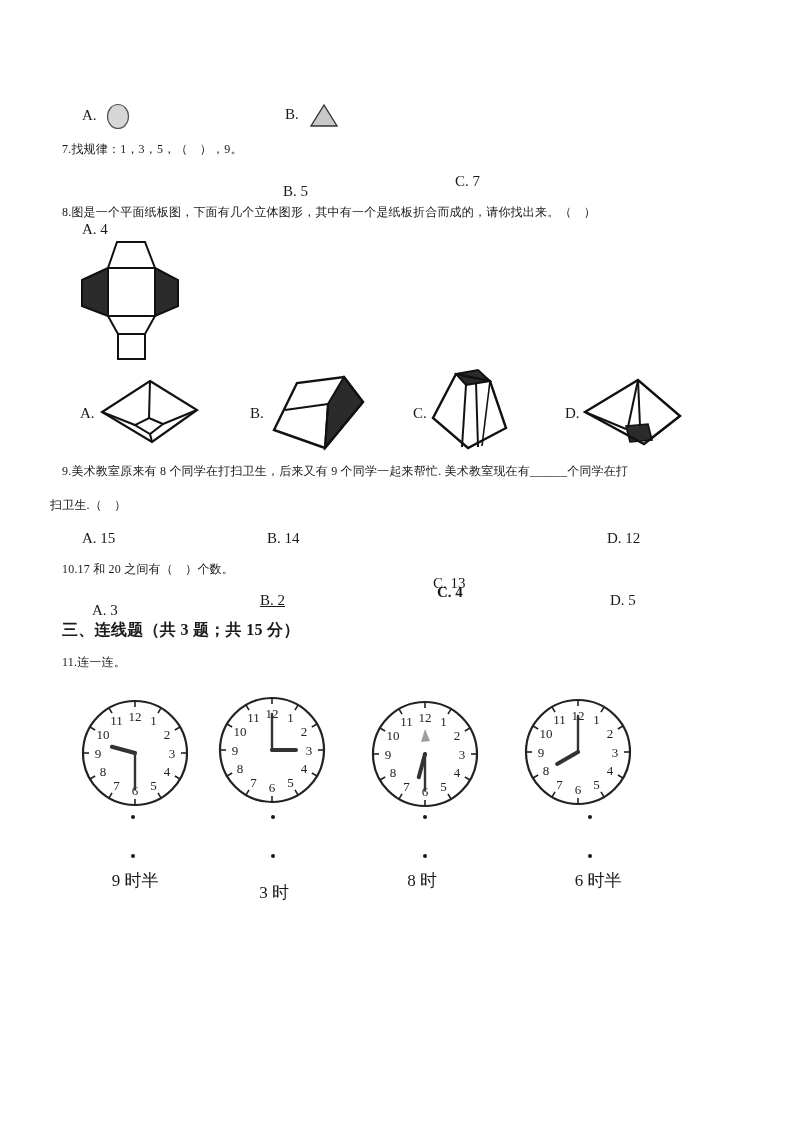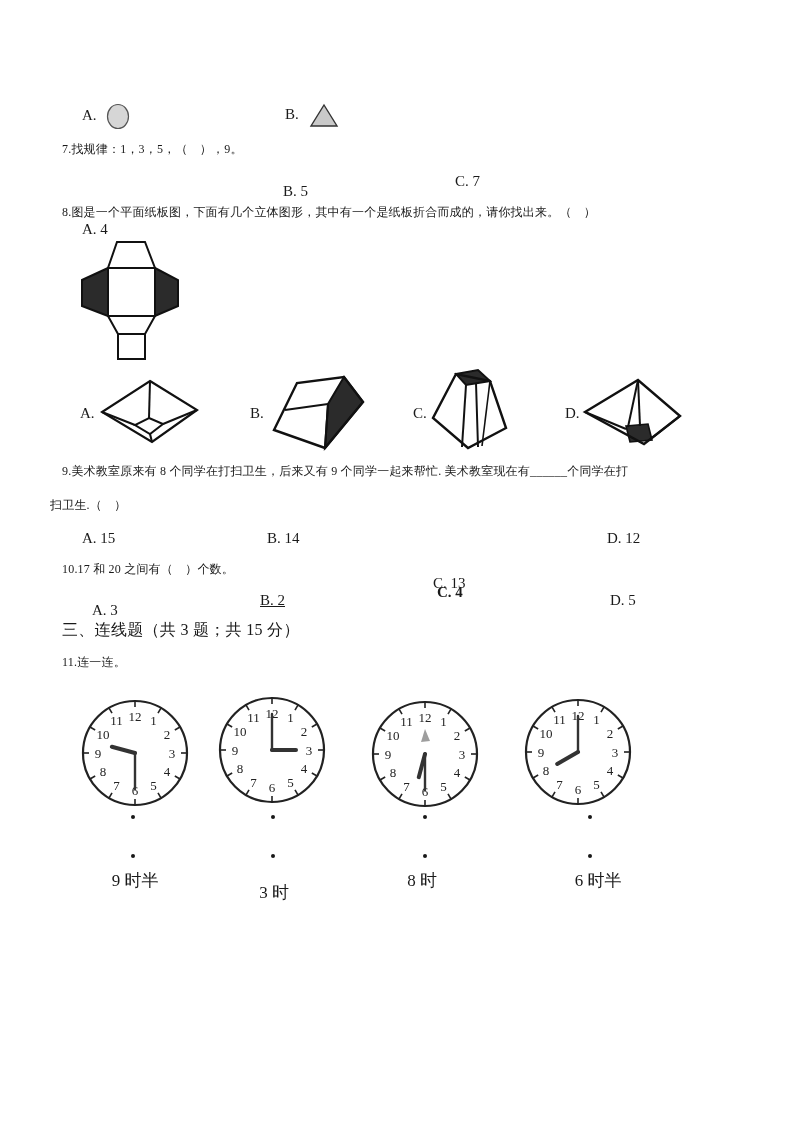--- a/index.html
+++ b/index.html
@@ -3,21 +3,21 @@
 <meta charset="utf-8">
 <style>
   html,body{margin:0;padding:0;background:#ffffff;}
   .page{
     position:relative;width:793px;height:1122px;background:#ffffff;
     font-family:"Liberation Serif","DejaVu Serif",serif;color:#1a1a1a;overflow:hidden;
   }
   .abs{position:absolute;}
   .qtext{font-size:12px;white-space:nowrap;letter-spacing:.2px;}
   .opt{font-size:15px;white-space:nowrap;}
-  .heading{font-size:16px;font-weight:normal;white-space:nowrap;letter-spacing:.3px;}
+  .heading{font-size:16px;font-weight:bold;white-space:nowrap;letter-spacing:.3px;}
   .figletter{font-size:15px;}
   .clock-label{font-size:17px;white-space:nowrap;transform:translateX(-50%);}
   .dot{position:absolute;width:4px;height:4px;border-radius:50%;background:#181818;}
   svg{display:block;}
   .shape-inline{display:inline-block;vertical-align:middle;margin-left:6px;}
 </style>
 </head>
 <body>
 
 <div class="page">

